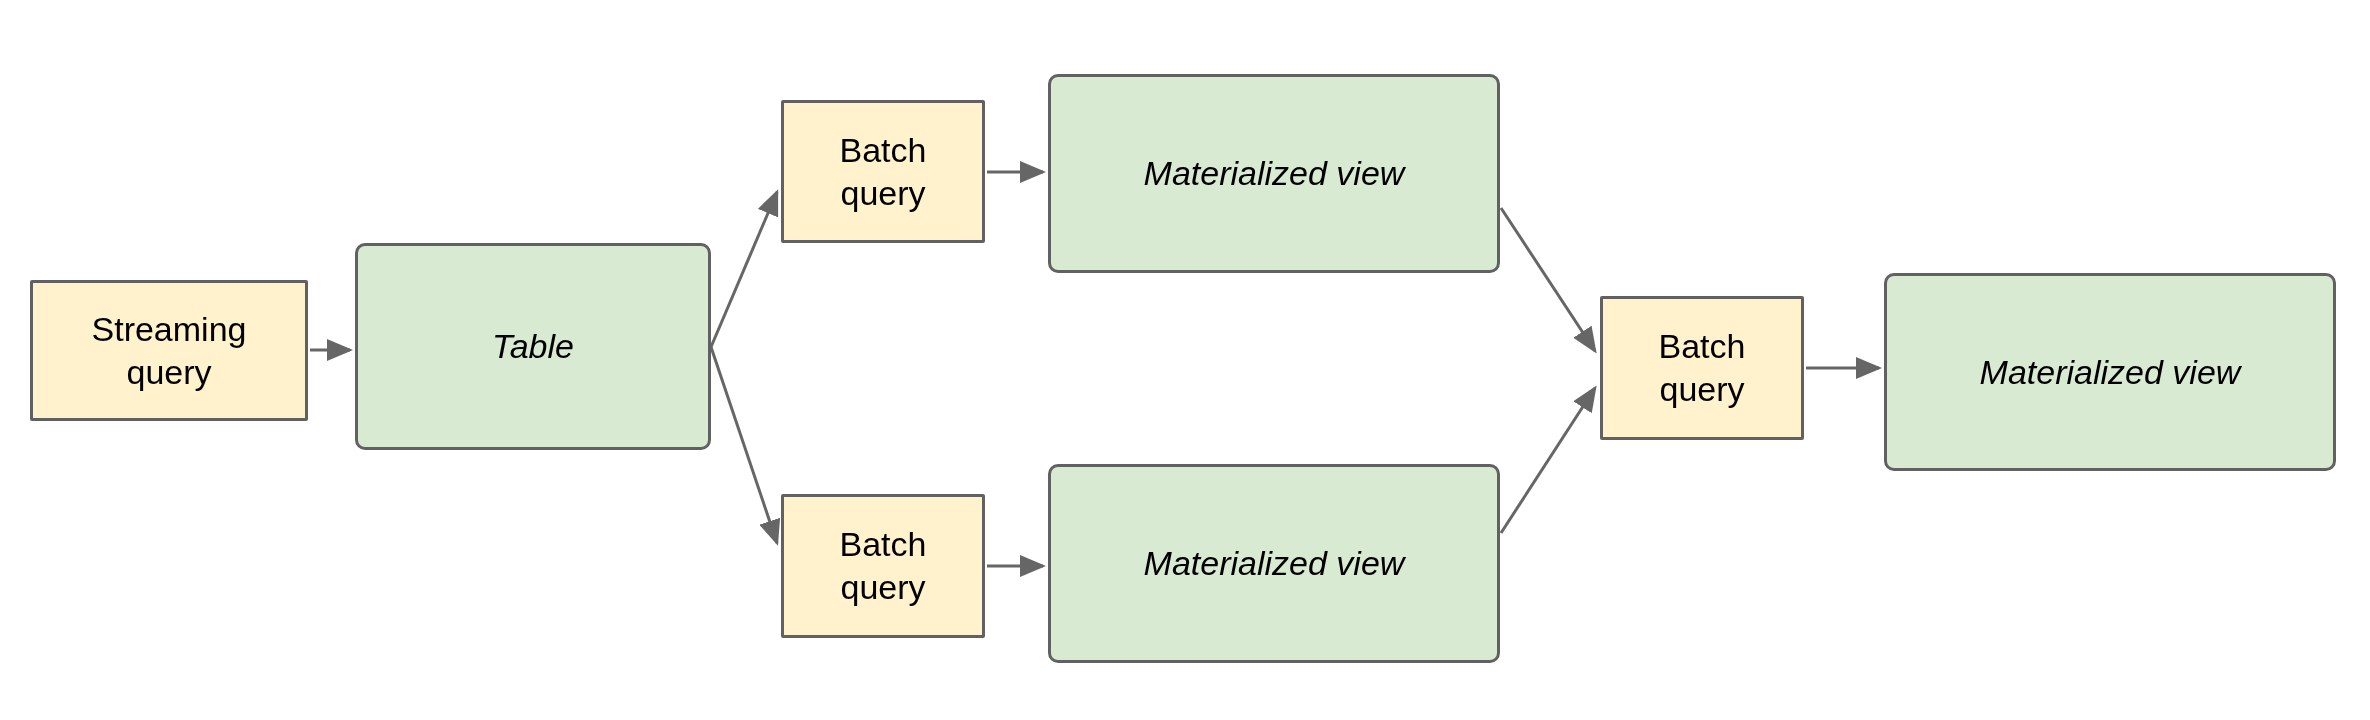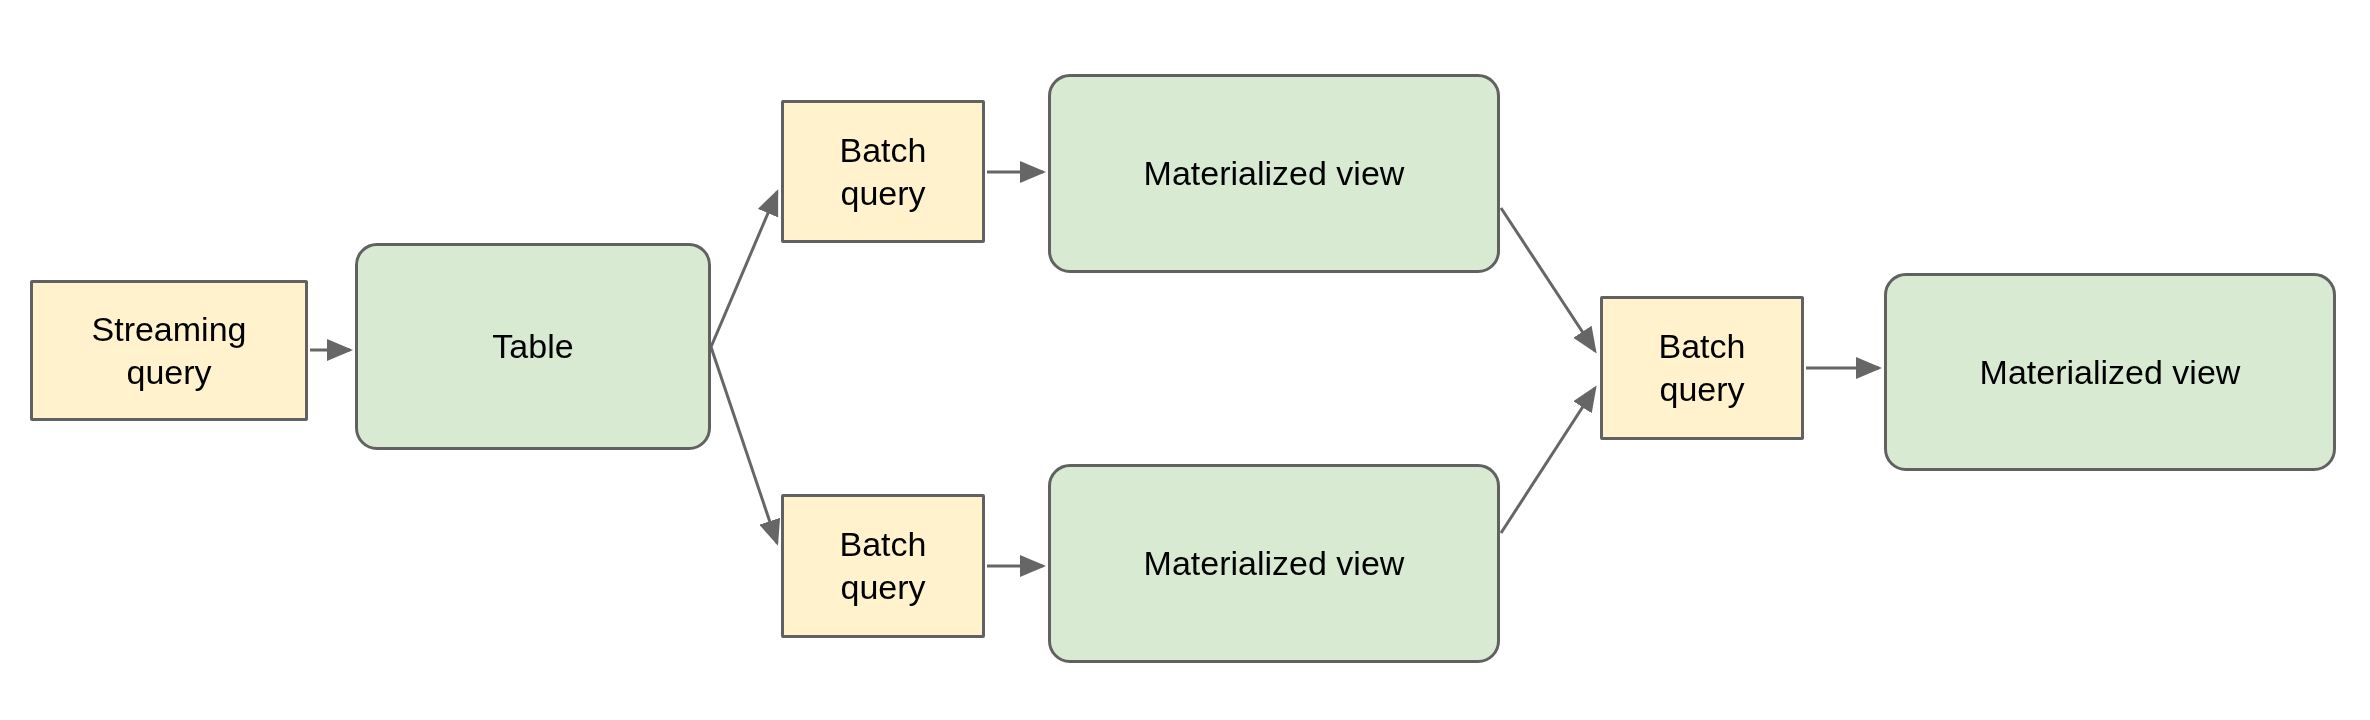--- a/index.html
+++ b/index.html
@@ -37,21 +37,22 @@
   }
   .node.query {
     background: var(--query_fill, #fff2cc);
     border: 3px solid var(--border, #616161);
     border-radius: 2px;
     justify-content: center;
   }
   .node.dataset {
     background: var(--dataset_fill, #d9ead3);
     border: 3px solid var(--border, #616161);
-    border-radius: 22px;
+    border-radius: 10px;
+    font-style: italic;
   }
   
   .pos-streaming   { left: 30px;   top: 280px; width: 278px; height: 141px; }
   .pos-table       { left: 355px;  top: 243px; width: 356px; height: 207px; }
   .pos-batch-top   { left: 781px;  top: 100px; width: 204px; height: 143px; }
   .pos-mv-top      { left: 1048px; top: 74px;  width: 452px; height: 199px; }
   .pos-batch-bot   { left: 781px;  top: 494px; width: 204px; height: 144px; }
   .pos-mv-bot      { left: 1048px; top: 464px; width: 452px; height: 199px; }
   .pos-batch-right { left: 1600px; top: 296px; width: 204px; height: 144px; }
   .pos-mv-right    { left: 1884px; top: 273px; width: 452px; height: 198px; }

